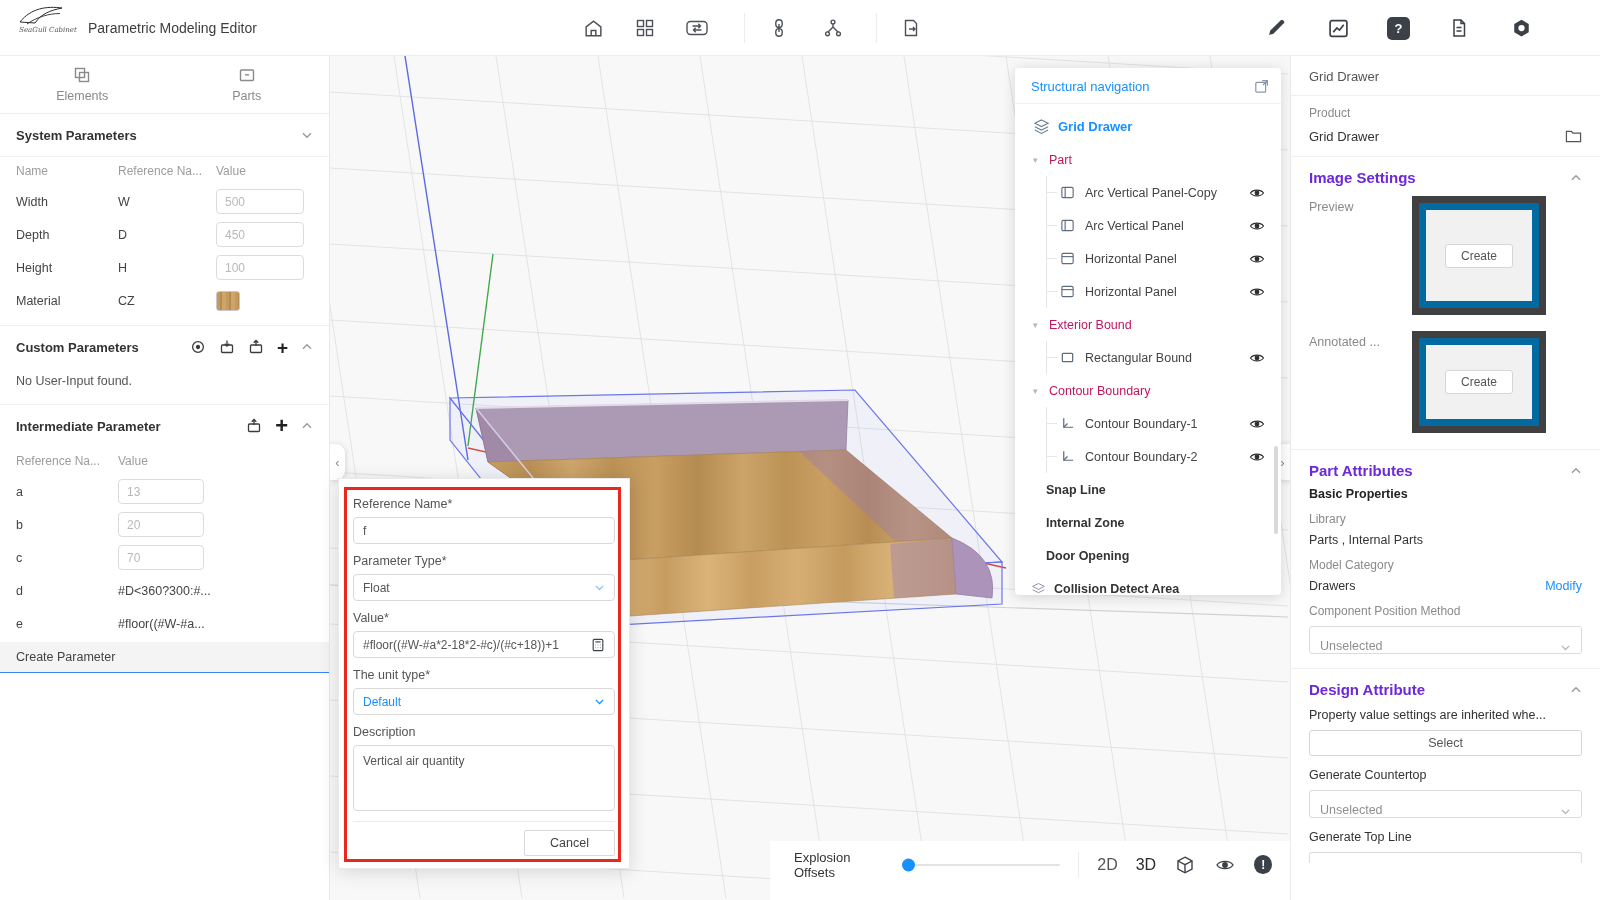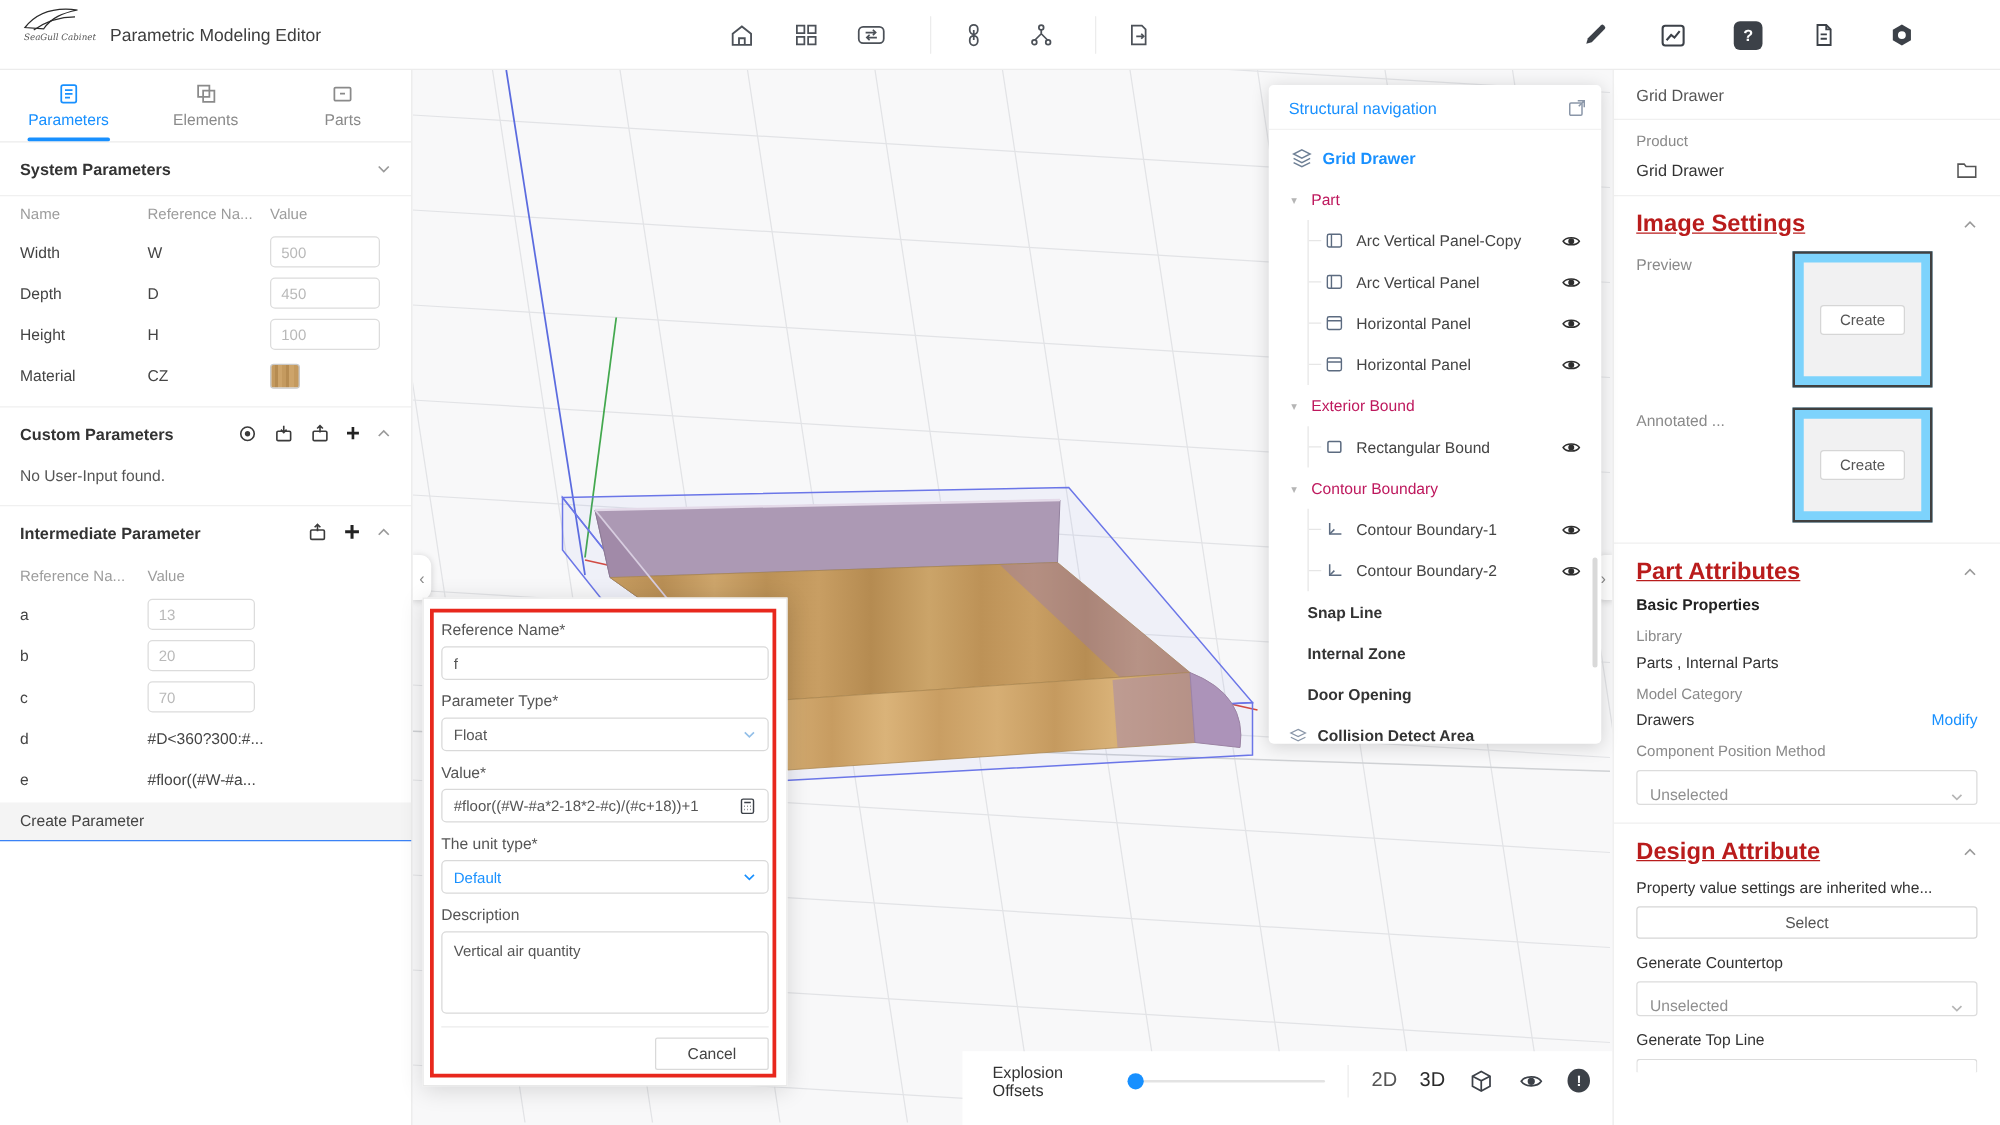--- a/index.html
+++ b/index.html
@@ -83,24 +83,24 @@
   .nav-scrollbar { position:absolute; right:3px; top:378px; width:4px; height:88px; background:#d9d9d9; border-radius:2px; cursor:pointer; }
 
   
   .right-sb { position:absolute; top:56px; right:0; width:310px; bottom:0; background:#fff; border-left:1px solid #ececec; z-index:10; font-size:12.5px; }
   .rs-title { padding:13px 18px 11px; border-bottom:1px solid #f0f0f0; font-size:13px; color:#555; }
   .rs-block { padding:10px 18px 12px; border-bottom:1px solid #f0f0f0; }
   .rs-label { color:#8a8a8a; font-size:12px; }
   .rs-prod-row { display:flex; align-items:center; margin-top:9px; color:#333; font-size:13px; }
   .rs-prod-row .folder { margin-left:auto; color:#555; display:flex; cursor:pointer; }
   .rs-sec-hdr { display:flex; align-items:center; padding:12px 18px 6px; }
-  .rs-sec-title { font-size:19px; font-weight:bold; color:#b91c1c;text-decoration:underline; }
+  .rs-sec-title { font-size:15px; font-weight:bold; color:#6d28d9; }
   .img-row { display:flex; padding:4px 54px 12px 18px; }
   .img-label { font-size:12.5px; color:#8a8a8a; padding-top:4px; white-space:nowrap; }
-  .img-box { margin-left:auto; width:112px; border:2px solid #404040; background:#7dd3fc; padding:7px; }
+  .img-box { margin-left:auto; width:134px; border:7px solid #404040; background:#0369a1; padding:7px; }
   .img-inner { background:#f1f1f2; display:flex; align-items:center; justify-content:center; }
   .h-90 { height:91px; } .h-72 { height:74px; }
   .create-btn { background:#fff; border:1px solid #d6d6d6; border-radius:3px; font-size:12px; color:#555; padding:4px 15px; cursor:pointer; }
   .attr-label { color:#8a8a8a; font-size:12px; margin-top:11px; }
   .attr-value { color:#333; font-size:12.5px; margin-top:7px; display:flex; align-items:center; }
   .bold-val { font-weight:bold; color:#222; }
   .modify { margin-left:auto; color:#1890ff; cursor:pointer; }
   .dd { margin-top:8px; height:28px; border:1px solid #dcdcdc; border-radius:3px; display:flex; align-items:flex-end; padding:0 10px; color:#8f8f8f; font-size:12.5px; background:#fff; cursor:pointer; }
   .dd .dchev { margin-left:auto; color:#b5b5b5; display:flex; }
   .dd.cut { height:11px; overflow:hidden; border-bottom:none; border-radius:3px 3px 0 0; }
@@ -211,29 +211,20 @@
       <svg width="21" height="21" viewBox="0 0 20 20">
           <path d="M10 1.6 L16.9 5.6 V13.6 L10 17.6 L3.1 13.6 V5.6 Z" fill="#3c4148"></path>
           <circle cx="10" cy="9.6" r="3" fill="#fff"></circle>
         </svg>
     </span>
   </div>
 </div>
 
 <div class="left-sb">
   <div class="tabs">
-    <div class="tab active">
-      <span>
-        <svg width="18" height="18" viewBox="0 0 18 18" fill="none" stroke="currentColor" stroke-width="1.4">
-            <rect x="3" y="2" width="12" height="14" rx="1.5"></rect>
-            <path d="M6 6 h6 M6 9 h6 M6 12 h4"></path>
-          </svg>
-      </span>
-      <span>Parameters</span>
-    </div>
     <div class="tab">
       <span>
         <svg width="18" height="18" viewBox="0 0 18 18" fill="none" stroke="currentColor" stroke-width="1.4">
             <rect x="2.5" y="2.5" width="9" height="9"></rect>
             <rect x="6.5" y="6.5" width="9" height="9"></rect>
           </svg>
       </span>
       <span>Elements</span>
     </div>
     <div class="tab">

